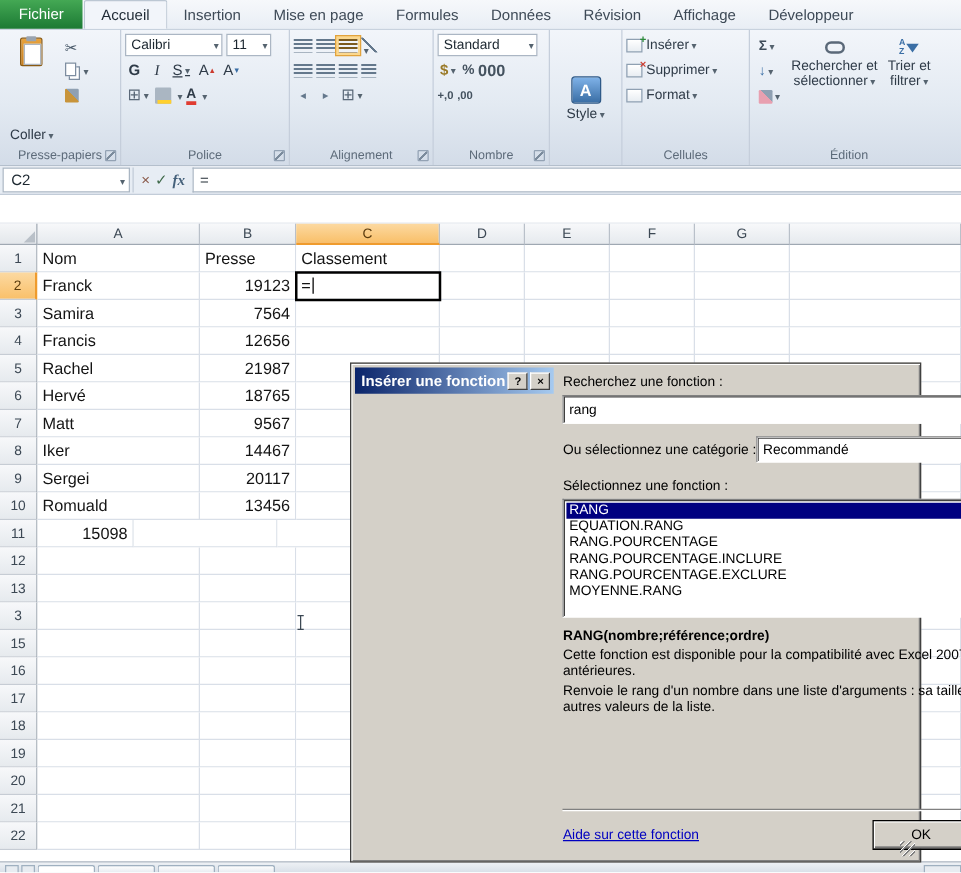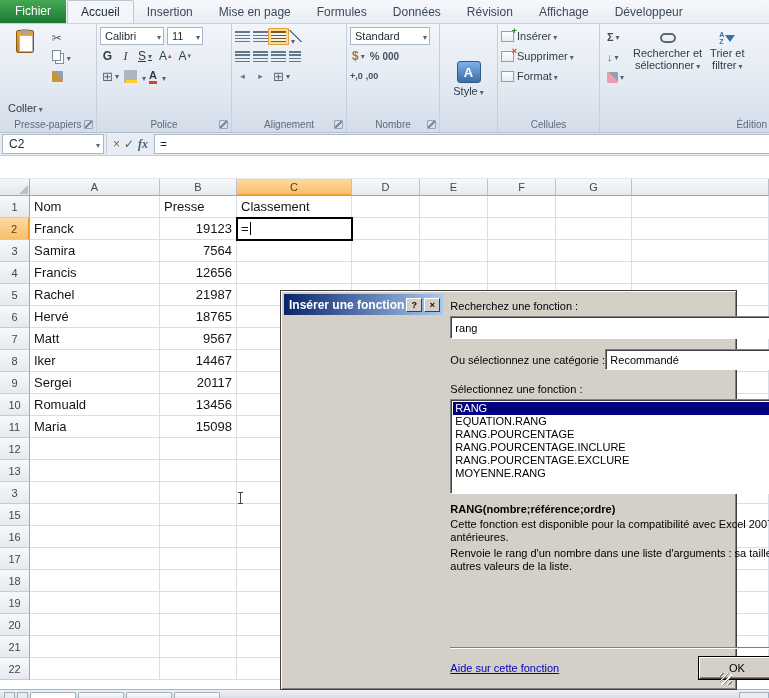--- a/index.html
+++ b/index.html
@@ -192,21 +192,21 @@
       </div>
       <div class="glabel">
           <span>Presse-papiers</span>
           <span class="launcher"></span>
         </div>
     </div>
 
     <div class="group" style="width:135px">
       <div class="gc">
         <div class="prow">
-          <div class="combo" style="width:64px">
+          <div class="combo" style="width:78px">
               <span>Calibri</span>
               <span class="da" style="margin-left:auto"></span>
             </div>
           <div class="combo" style="width:36px">
               <span>11</span>
               <span class="da" style="margin-left:auto"></span>
             </div>
         </div>
         <div class="prow">
           <span class="fbtn b">G</span>
@@ -259,21 +259,21 @@
       <div class="gc">
         <div class="prow">
           <div class="combo" style="width:80px">
               <span>Standard</span>
               <span class="da" style="margin-left:auto"></span>
             </div>
         </div>
         <div class="prow">
           <span class="fbtn cur da"></span>
           <span class="numtx">%</span>
-          <span class="numtx" style="font-size:10px">000</span>
+          <span class="numtx" style="font-size:13px">000</span>
         </div>
         <div class="prow">
           <span class="dec">+,0</span>
           <span class="dec">,00</span>
         </div>
       </div>
       <div class="glabel">
           <span>Nombre</span>
           <span class="launcher"></span>
         </div>
@@ -337,21 +337,21 @@
               <span class="az">
                 <span>A</span>
                 <span>Z</span>
               </span>
               <span class="fun"></span>
             </span>
           <span>Trier et</span>
           <span class="da">filtrer</span>
         </div>
       </div>
-      <div class="glabel" style="justify-content:flex-end;padding-left:62px">
+      <div class="glabel" style="justify-content:flex-start;padding-left:62px">
           <span>Édition</span>
         </div>
     </div>
   </div>
 
   <div class="fbar">
     <div class="namebox">
       <span>C2</span>
       <span class="nb-dd"></span>
     </div>
@@ -487,21 +487,20 @@
           <div class="cell col1 num">13456</div>
           <div class="cell col2"></div>
           <div class="cell col3"></div>
           <div class="cell col4"></div>
           <div class="cell col5"></div>
           <div class="cell col6"></div>
           <div class="cell fillc"></div>
         </div>
         <div class="grow">
           <div class="rowhead">11</div>
-          <div class="cell col0">Maria</div>
           <div class="cell col1 num">15098</div>
           <div class="cell col2"></div>
           <div class="cell col3"></div>
           <div class="cell col4"></div>
           <div class="cell col5"></div>
           <div class="cell col6"></div>
           <div class="cell fillc"></div>
         </div>
         <div class="grow">
           <div class="rowhead">12</div>

